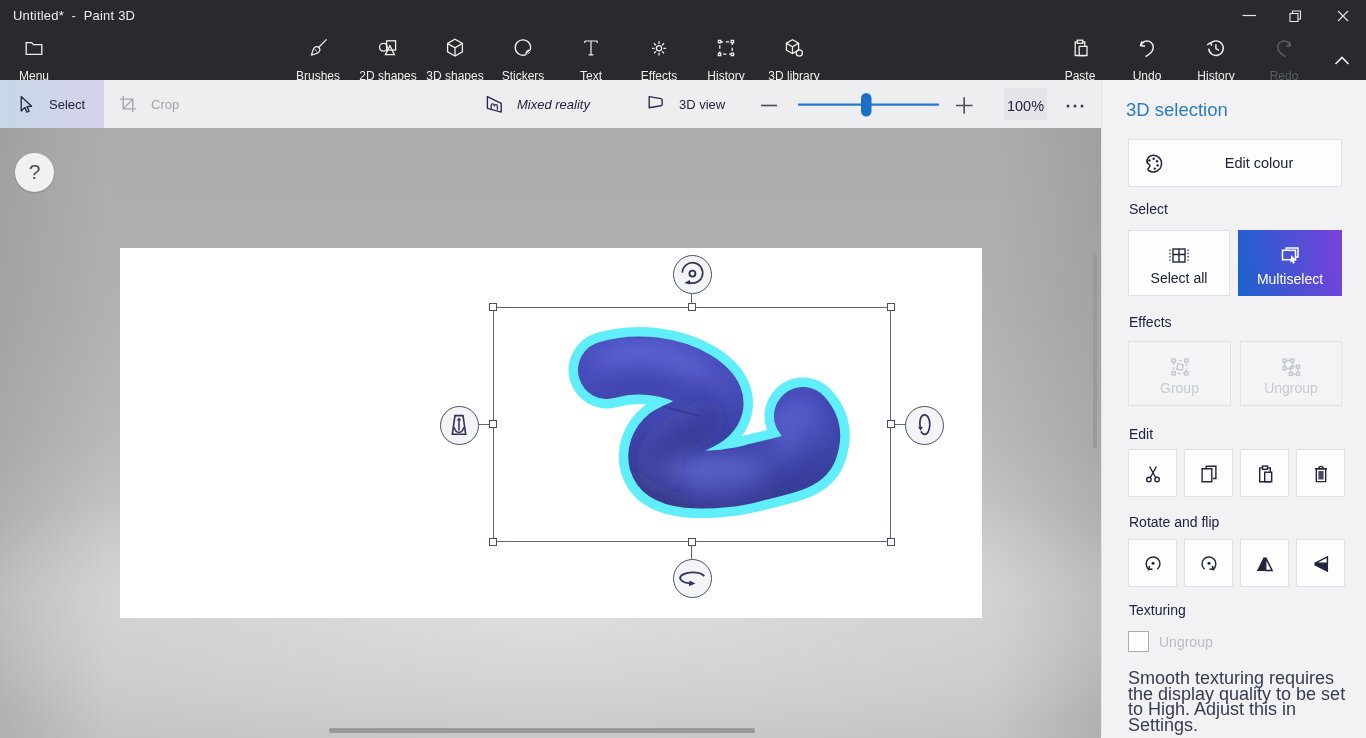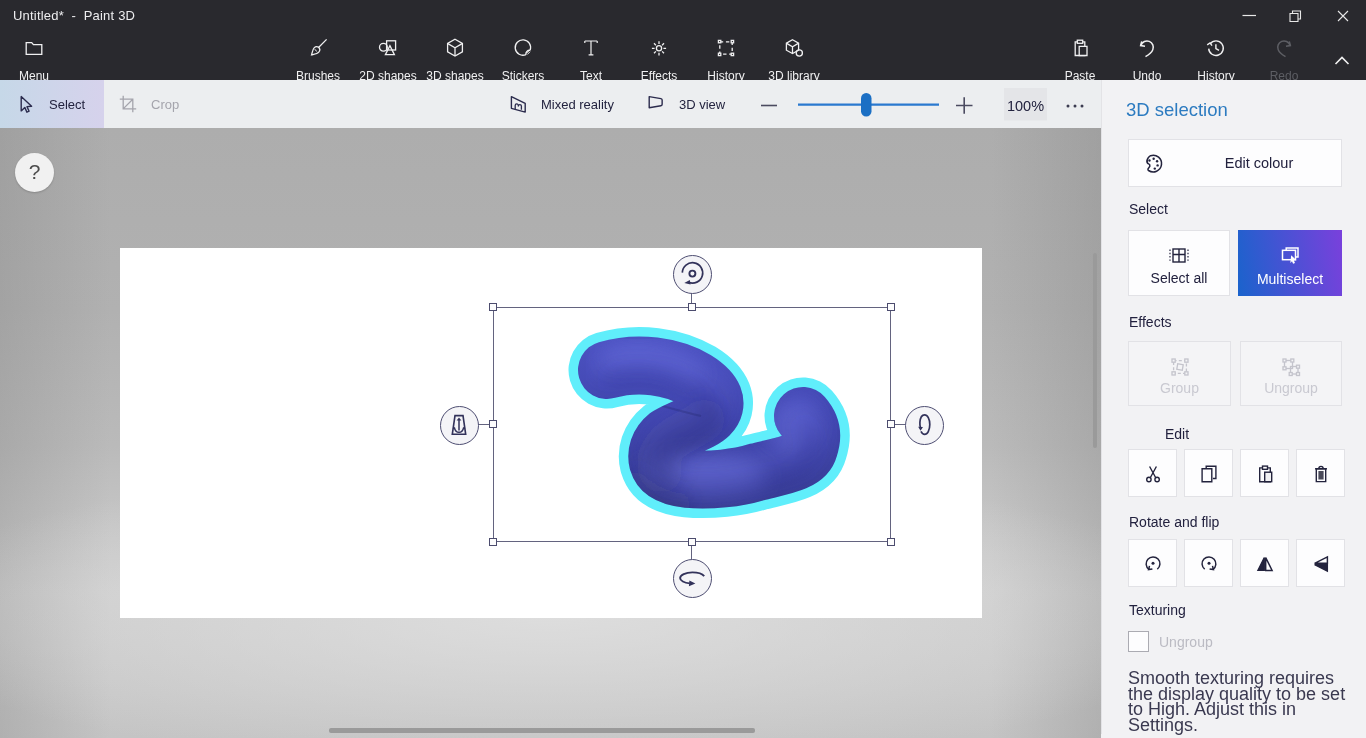--- a/index.html
+++ b/index.html
@@ -193,21 +193,21 @@
         <path d="M9.2 4.6 V18.9 L12.8 15.4 L14.9 20.2 L17.1 19.2 L15 14.6 L19.6 14.2 Z"></path>
       </svg>
         <div class="lbl" style="margin-left:13px;">Select</div>
     </div>
     <div class="sbtn dim" style="left:116px;">
       <svg width="24" height="24" viewBox="0 0 24 24" fill="none" stroke="#a4a4ac" stroke-width="1.3">
         <path d="M7.2 3.8 V16.8 H20.2 M3.8 7.2 H16.8 V20.2 M16.8 7.2 L7.4 16.6"></path>
       </svg>
         <div class="lbl">Crop</div>
     </div>
-    <div class="sbtn" style="left:506px;">
+    <div class="sbtn" style="left:482px;font-style:italic;">
       <svg width="24" height="24" viewBox="0 0 24 24" fill="none" stroke="#2b2b4d" stroke-width="1.4" stroke-linejoin="round">
         <path d="M5.4 4.6 L19.2 11.4 V20.1 L5.4 16.3 Z"></path>
         <path d="M9.2 16.9 v-3.4 a1.55 1.55 0 0 1 3.1 0 v.6 a1.55 1.55 0 0 1 3.1 0 v3.6" stroke-width="1.3"></path>
       </svg>
         <div class="lbl">Mixed reality</div>
     </div>
     <div class="sbtn" style="left:644px;">
       <svg width="24" height="24" viewBox="0 0 24 24" fill="none" stroke="#2b2b4d" stroke-width="1.4" stroke-linejoin="round">
         <path d="M5.2 4.6 V15.8 L16.9 13.8 a1.5 1.5 0 0 0 1.25 -1.5 V8.1 a1.5 1.5 0 0 0 -1.25 -1.5 Z"></path>
       </svg>
@@ -370,21 +370,21 @@
           <rect x="3" y="3" width="3.2" height="3.2" fill="#f4f4f6"></rect>
           <rect x="15.8" y="3" width="3.2" height="3.2" fill="#f4f4f6"></rect>
           <rect x="3" y="15.8" width="3.2" height="3.2" fill="#f4f4f6"></rect>
           <rect x="15.8" y="15.8" width="3.2" height="3.2" fill="#f4f4f6"></rect>
           <rect x="8.2" y="8.2" width="5.6" height="5.6" transform="rotate(10 11 11)"></rect>
         </svg>
       </div>
       <div class="cap">Group</div>
     </div>
 
-    <div class="plabel" style="left:27px;top:346px;margin-left:36px;">Edit</div>
+    <div class="plabel" style="left:27px;top:346px;">Edit</div>
 
     <div class="pbtn" style="left:26px;top:369px;width:49px;height:48px;">
       <div class="icn-c" style="top:12px;">
         <svg width="24" height="24" viewBox="0 0 24 24" fill="none" stroke="#23233d" stroke-width="1.4">
           <path d="M8.6 4.5 L14.6 15.5 M15.4 4.5 L9.4 15.5"></path>
           <circle cx="7.9" cy="17.5" r="2.2"></circle>
           <circle cx="16.1" cy="17.5" r="2.2"></circle>
         </svg>
       </div>
     </div>

